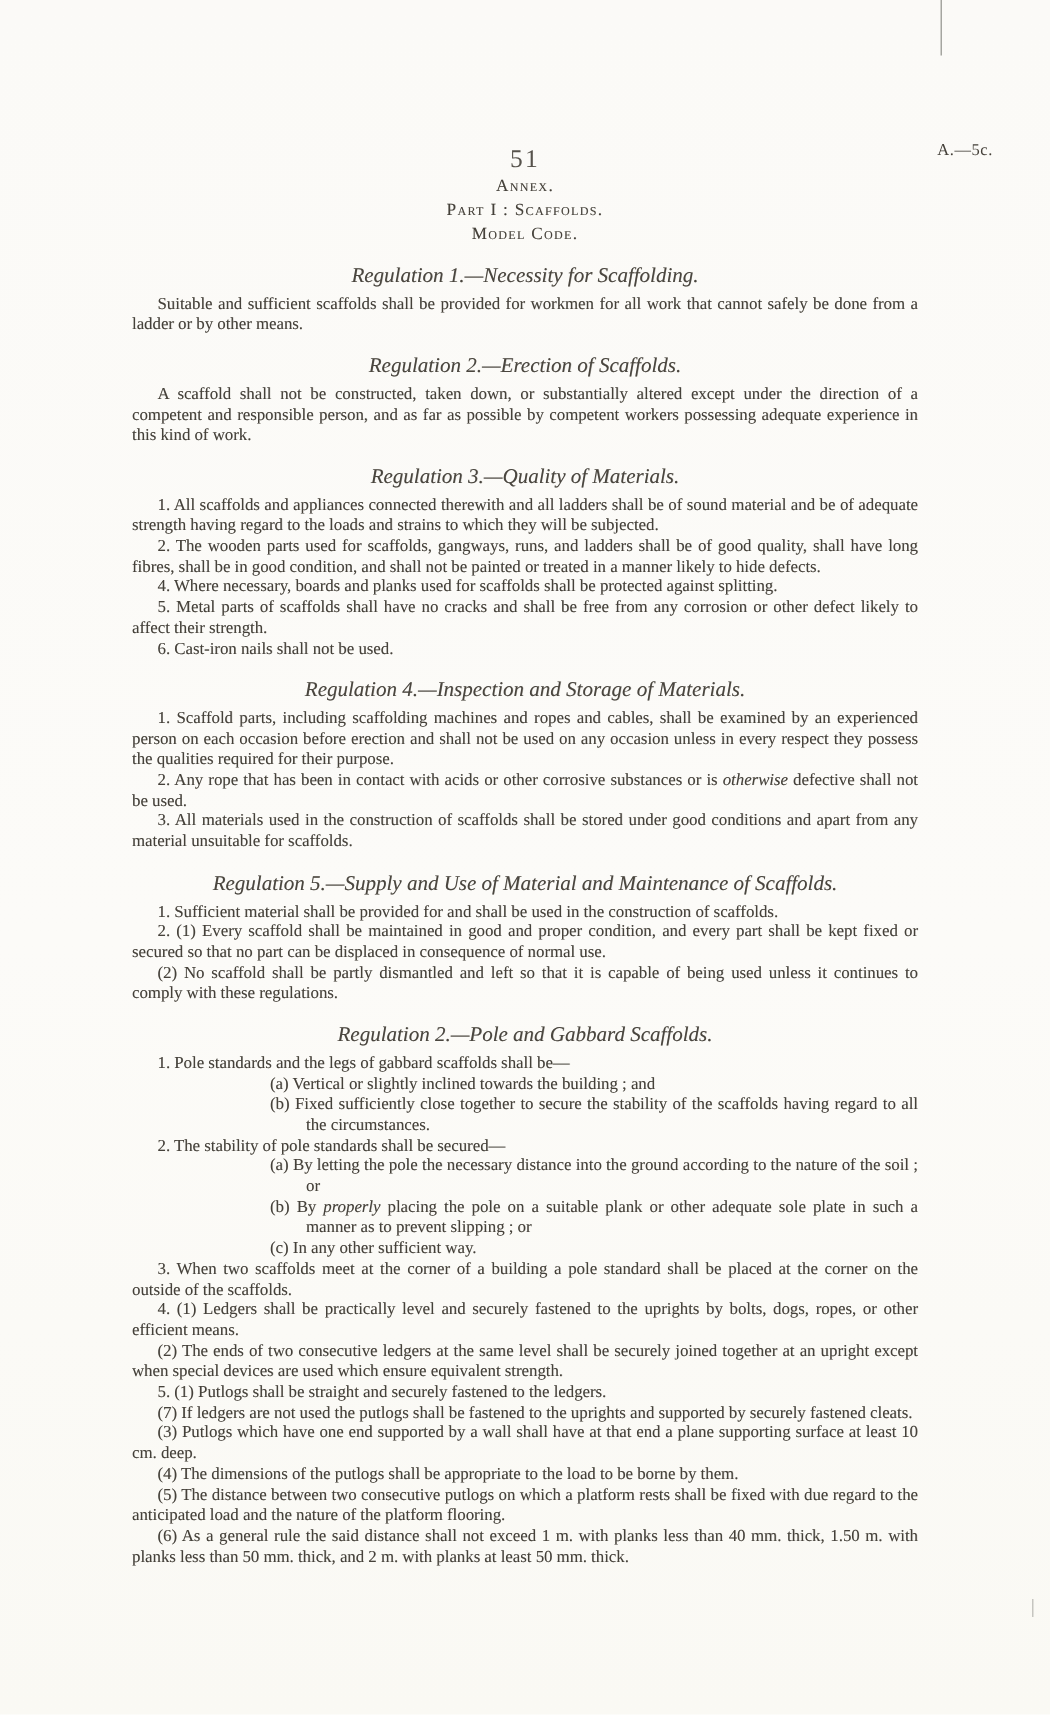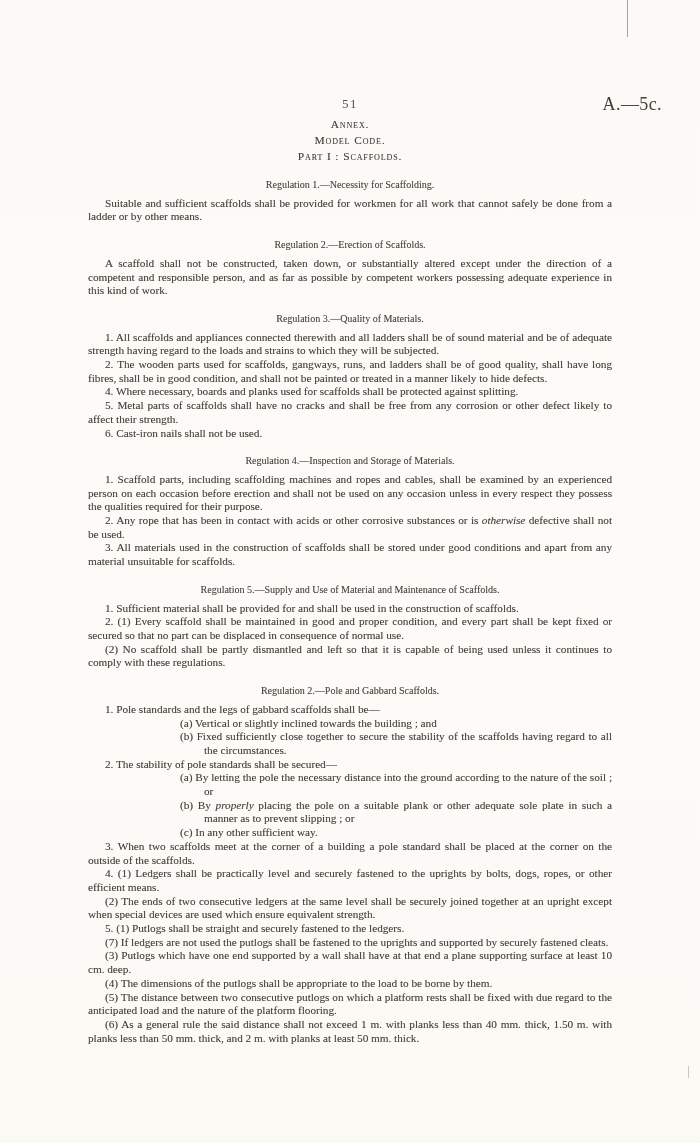--- a/index.html
+++ b/index.html
@@ -33,28 +33,28 @@
   .pageheader {
     position: absolute;
     top: 94px; left: 0;
     width: 700px; height: 18px;
   }
   .pagenum {
     position: absolute;
     left: 0; top: 2px;
     width: 700px;
     text-align: center;
-    font-size: 13px;
+    font-size: 17px;
     letter-spacing: 1.5px;
     color: #57534c;
   }
   .docref {
     position: absolute;
     right: 38px; top: 0;
-    font-size: 18px;
+    font-size: 11px;
     letter-spacing: 0.4px;
     color: #45413a;
   }
   
   .content {
     position: absolute;
     left: 88px; top: 116px;
     width: 524px;
     font-size: 11.2px;
     line-height: 13.7px;
@@ -63,21 +63,22 @@
   .blk { margin: 0; }
   .blk.center {
     text-align: center;
     font-variant: small-caps;
     letter-spacing: 0.9px;
     font-size: 11.4px;
     line-height: 16px;
   }
   .blk.reg {
     text-align: center;
-    font-size: 10px;
+    font-style: italic;
+    font-size: 14px;
     margin: 14px 0 5px;
     color: #4a463f;
   }
   .blk.p {
     text-align: justify;
     text-indent: 17px;
   }
   .blk.sub {
     text-align: justify;
     margin-left: 92px;
@@ -92,22 +93,22 @@
   <div class="scan-line-top"></div>
   <div class="scan-mark-br"></div>
 
   <header class="pageheader">
     <span class="pagenum">51</span>
     <span class="docref">A.—5c.</span>
   </header>
 
   <main class="content">
       <div class="blk center">Annex.</div>
+      <div class="blk center">Part I : Scaffolds.</div>
       <div class="blk center">Model Code.</div>
-      <div class="blk center">Part I : Scaffolds.</div>
       <div class="blk reg">Regulation 1.—Necessity for Scaffolding.</div>
       <div class="blk p">Suitable and sufficient scaffolds shall be provided for workmen for all work that cannot safely be done from a ladder or by other means.</div>
       <div class="blk reg">Regulation 2.—Erection of Scaffolds.</div>
       <div class="blk p">A scaffold shall not be constructed, taken down, or substantially altered except under the direction of a competent and responsible person, and as far as possible by competent workers possessing adequate experience in this kind of work.</div>
       <div class="blk reg">Regulation 3.—Quality of Materials.</div>
       <div class="blk p">1. All scaffolds and appliances connected therewith and all ladders shall be of sound material and be of adequate strength having regard to the loads and strains to which they will be subjected.</div>
       <div class="blk p">2. The wooden parts used for scaffolds, gangways, runs, and ladders shall be of good quality, shall have long fibres, shall be in good condition, and shall not be painted or treated in a manner likely to hide defects.</div>
       <div class="blk p">4. Where necessary, boards and planks used for scaffolds shall be protected against splitting.</div>
       <div class="blk p">5. Metal parts of scaffolds shall have no cracks and shall be free from any corrosion or other defect likely to affect their strength.</div>
       <div class="blk p">6. Cast-iron nails shall not be used.</div>

